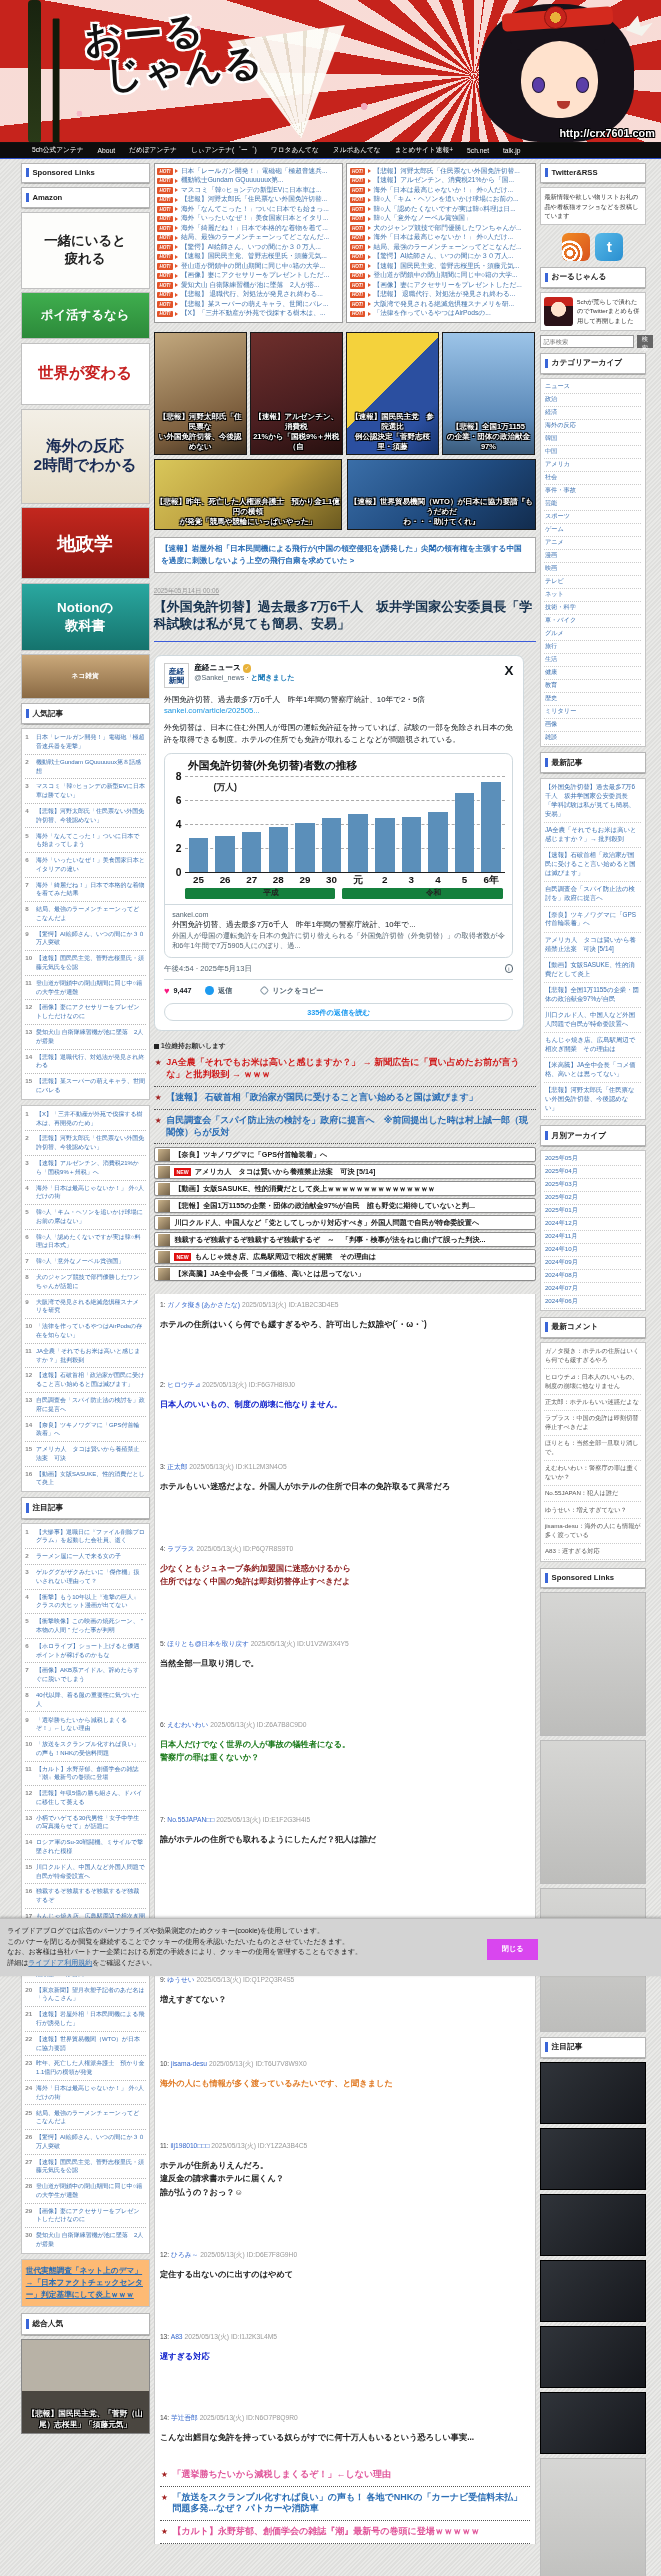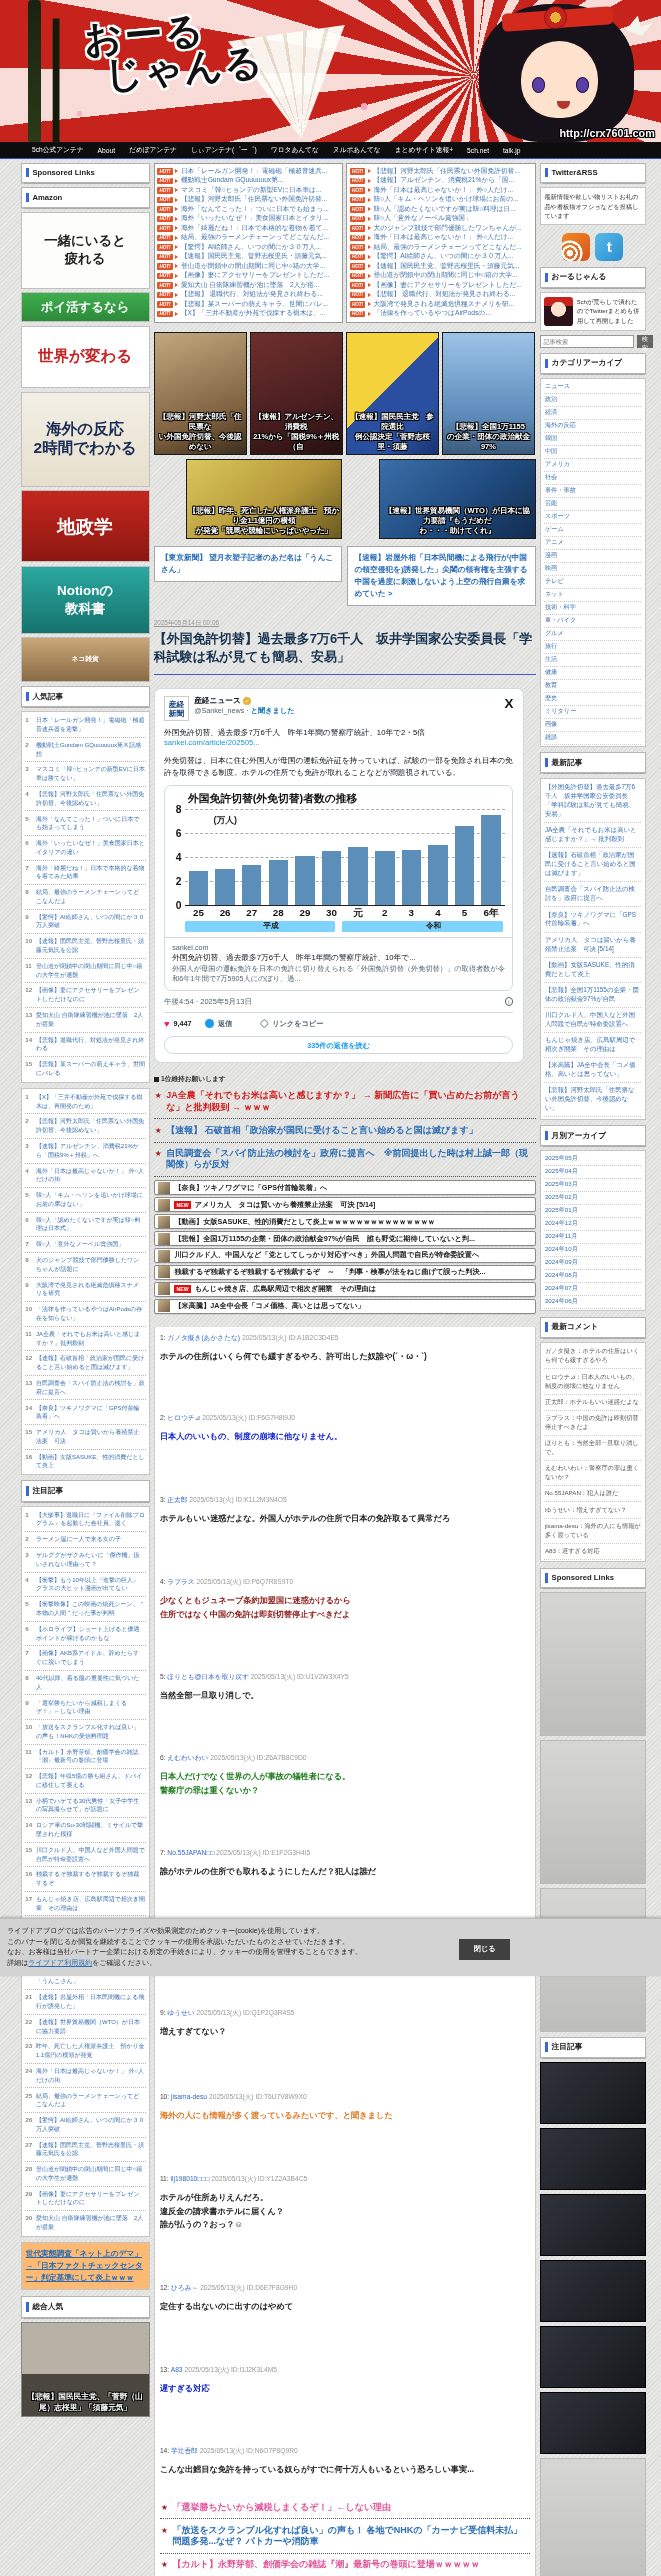--- a/index.html
+++ b/index.html
@@ -37,21 +37,21 @@
   
   .wrap { display:flex; align-items:flex-start; gap:4.1px; padding:4.1px 0 0 20.6px; }
   .colL { width:129px; flex:none; }
   .colM { width:382px; flex:none; }
   .colR { width:106px; flex:none; }
   .hbox { background:#fff; border:0.5px solid #b5b5b5; box-shadow:0 0.5px 1px rgba(0,0,0,.25); padding:4.6px 4.1px; font-weight:bold; font-size:7.7px; color:#222; display:flex; align-items:center; gap:3.6px; margin-bottom:4.1px; }
   .hbox::before { content:""; width:3.1px; height:9.3px; background:#3a66d8; flex:none; }
   
   .ad { border:0.5px solid #c0c0c0; margin-bottom:3.6px; display:flex; align-items:center; justify-content:center; text-align:center; font-weight:bold; overflow:hidden; }
   .ad1 { height:77px; background:#fdfdfb; color:#222; font-size:13.4px; }
-  .ad2 { height:30px; background:linear-gradient(#3fae4e,#2c8a3a); color:#fff; font-size:12.4px; }
+  .ad2 { height:47px; background:linear-gradient(#3fae4e,#2c8a3a); color:#fff; font-size:12.4px; }
   .ad3 { height:62px; background:#fff; color:#c62222; font-size:15.5px; }
   .ad4 { height:95px; background:linear-gradient(#f3efe6,#e7dfcc); color:#1a2c55; font-size:15.5px; line-height:1.2; }
   .ad5 { height:72px; background:linear-gradient(#c3271e,#8e1712); color:#fff; font-size:18.5px; }
   .ad6 { height:68px; background:linear-gradient(#2aa8a0,#15736d); color:#fff; font-size:13.4px; line-height:1.3; }
   .ad7 { height:45px; background:linear-gradient(#caa87a,#8a6a44); color:#fff; font-size:6.7px; }
   .plist { background:#fff; border:0.5px solid #c5c5c5; padding:1px 3.1px; margin-bottom:5.2px; }
   .plist .pitem { display:flex; gap:2.6px; padding:3.1px 0.5px; border-bottom:0.5px dotted #b8b8b8; }
   .plist .pitem:last-child { border-bottom:none; }
   .pnum { color:#888; font-weight:bold; font-size:6.2px; flex:none; width:8.2px; }
   .ptxt { color:#3a6fb0; font-size:6px; line-height:1.45; }
@@ -62,21 +62,21 @@
   .hotrow { display:flex; gap:3.1px; }
   .hotbox { flex:1; background:#fff; border:0.5px solid #9a9a9a; padding:3.1px 2.6px; }
   .hitem { display:flex; align-items:center; gap:2.6px; height:9.5px; overflow:hidden; }
   .hot { flex:none; background:#e2542a; color:#fff; font-size:4.6px; font-weight:bold; font-style:italic; padding:0.5px 2.1px 1px; border-radius:1px; }
   .flame { flex:none; width:0; height:0; border-left:3.6px solid #e2542a; border-top:2.6px solid transparent; border-bottom:2.6px solid transparent; }
   .hitem a { color:#4073ad; font-size:6.7px; white-space:nowrap; overflow:hidden; text-overflow:ellipsis; }
   
   .tiles4 { display:flex; gap:3.1px; margin-top:8.8px; }
   .tile { position:relative; width:93px; height:123px; border:0.5px solid #1a1a1a; overflow:hidden; }
   .tiles2 { display:flex; gap:5.2px; margin-top:4.1px; }
-  .wtile { position:relative; width:189px; height:80px; border:0.5px solid #1a1a1a; overflow:hidden;margin-left:32px; }
+  .wtile { position:relative; width:189px; height:71px; border:0.5px solid #1a1a1a; overflow:hidden; }
   .tcap { position:absolute; left:1px; right:1px; bottom:1.5px; color:#fff; font-weight:bold; font-size:7.5px; line-height:1.35; text-align:center; text-shadow:-1px -1px 0 #000,1px -1px 0 #000,-1px 1px 0 #000,1px 1px 0 #000,0 1px 0 #000,0 -1px 0 #000; }
   .g1 { background:linear-gradient(160deg,#c2a87e,#7d5f3e 70%,#3a2d1e); }
   .g2 { background:linear-gradient(160deg,#6e2f2c,#4a1e20 60%,#26100f); }
   .g3 { background:linear-gradient(135deg,#f4d23c 0 45%,#2b4fa0 45% 75%,#17346e); }
   .g4 { background:linear-gradient(#9cc4e8,#5b89b8 70%,#3a5a7a); }
   .g5 { background:linear-gradient(140deg,#d9c75a,#b89a3c 55%,#6b5a20); }
   .g6 { background:linear-gradient(140deg,#3a6ea8,#1f4a7e 55%,#122c4e); }
   
   .qrow { display:flex; gap:5.2px; margin-top:7.2px; align-items:flex-start; }
   .qbox { flex:1; background:#fff; border:0.5px solid #a8a8a8; padding:5.2px 6.2px; color:#2a6db5; font-weight:bold; font-size:7.7px; line-height:1.55; }
@@ -101,21 +101,21 @@
   .ctitle { font-size:10.8px; font-weight:900; color:#111; padding:5.2px 6.2px 0 23px; }
   .cunit { position:absolute; left:29px; top:6.2px; font-size:8.8px; font-weight:bold; color:#222; }
   .plotwrap { position:relative; margin:3.1px 7.2px 0 19.6px; }
   .plot { position:relative; height:97px; border-bottom:1px solid #222; display:flex; align-items:flex-end; justify-content:space-between; padding:0 4.1px; }
   .gline { position:absolute; left:0; right:0; border-top:1px dashed #aaa; }
   .ylab { position:absolute; left:-13.4px; width:10.3px; text-align:right; font-size:10.3px; font-weight:bold; color:#111; transform:translateY(-50%); }
   .bar { width:19.6px; background:#5b8fba; position:relative; z-index:2; }
   .xrow { display:flex; justify-content:space-between; padding:1px 4.1px 0; margin:0 7.2px 0 19.6px; }
   .xrow span { width:19.6px; text-align:center; font-size:9.8px; font-weight:bold; color:#111; }
   .erow { display:flex; gap:7.2px; margin:1.5px 7.2px 5.2px 19.6px; }
-  .era { background:#7dd3fc; border-radius:1.5px; text-align:center; font-size:7.7px; font-weight:bold; color:#222; height:10.3px; line-height:10.3px;padding-left:22px; }
+  .era { background:#15803d; border-radius:1.5px; text-align:center; font-size:7.7px; font-weight:bold; color:#222; height:10.3px; line-height:10.3px;padding-left:22px; }
   .era1 { width:47%; } .era2 { width:50%; }
   .lcard { border-top:0.5px solid #cfd9de; padding:5.2px 7.2px; }
   .ldom { color:#536471; font-size:7.2px; }
   .ltitle { color:#0f1419; font-size:7.7px; margin-top:1px; white-space:nowrap; overflow:hidden; text-overflow:ellipsis; }
   .ldesc { color:#536471; font-size:7.2px; line-height:1.45; margin-top:1px; }
   .tstamp { display:flex; justify-content:space-between; color:#536471; font-size:7.5px; margin-top:6.2px; }
   .info { width:8.8px; height:8.8px; border:0.8px solid #536471; border-radius:50%; font-size:5.7px; display:inline-flex; align-items:center; justify-content:center; color:#536471; }
   .tdiv { border-top:0.5px solid #cfd9de; margin:5.2px 0; }
   .tacts { display:flex; align-items:center; gap:4.1px; font-size:7.2px; color:#0f1419; }
   .heart { color:#f91880; font-size:9.3px; }
@@ -140,21 +140,21 @@
   .comment { overflow:hidden; }
   .chead { font-size:6.7px; color:#555; }
   .cnum { color:#444; } .cname { color:#3366cc; } .cmeta { color:#999; }
   .ctext { margin-top:7.2px; font-size:8.2px; font-weight:bold; color:#222; line-height:1.65; white-space:pre-line; }
   .t-blue { color:#1122cc; } .t-darkred { color:#8b1a1a; } .t-green { color:#1a7a1a; } .t-orange { color:#e07820; }
   .starlinks { margin-top:4.1px; }
   
   .cookie { position:absolute; left:0; top:1918px; width:662px; background:#d3d3d3; border-top:0.5px solid #bdbdbd; box-shadow:0 -1px 2.6px rgba(0,0,0,.25); padding:6.7px 155px 6.7px 7.2px; z-index:40; }
   .cookie p { font-size:7px; color:#222; line-height:1.55; }
   .cookie a { color:#2a6db5; text-decoration:underline; }
-  .closebtn { position:absolute; right:152px; top:19.6px; background:#404040; color:#fff; border:none; font-size:7.2px; font-weight:bold; padding:5.7px 14.4px; cursor:pointer; }
+  .closebtn { position:absolute; right:124px; top:19.6px; background:#d946ef; color:#fff; border:none; font-size:7.2px; font-weight:bold; padding:5.7px 14.4px; cursor:pointer; }
   
   .rtext { background:#fff; border:0.5px solid #c5c5c5; padding:4.1px 3.6px; font-size:6.2px; color:#333; line-height:1.5; margin-bottom:4.1px; }
   .icons { display:flex; gap:5.2px; justify-content:center; padding:4.1px 0 5.2px; }
   .rssic { width:28px; height:28px; border-radius:6.2px; background:radial-gradient(circle at 28% 72%, #fff 0 3.1px, transparent 3.6px), radial-gradient(circle at 28% 72%, transparent 0 5.7px, #fff 5.7px 7.7px, transparent 8.2px 10.3px, #fff 10.3px 12.4px, transparent 13px), linear-gradient(135deg,#f08a24,#d9531e); }
   .twic { width:28px; height:28px; border-radius:6.2px; background:linear-gradient(135deg,#58b9e8,#2a8fd0); color:#fff; font-weight:900; font-size:15.5px; display:flex; align-items:center; justify-content:center; }
   .prof { display:flex; gap:4.1px; background:#fff; border:0.5px solid #c5c5c5; padding:4.1px 3.1px; margin-bottom:4.1px; }
   .pava { flex:none; width:29px; height:29px; border-radius:3.1px; background:radial-gradient(circle at 50% 42%, #ffe2cd 0 7.2px, transparent 7.7px), linear-gradient(#c6231c 0 30%, #2a1218 30%); }
   .prof p { font-size:6.2px; color:#333; line-height:1.5; }
   .search { display:flex; gap:2.6px; margin-bottom:5.2px; }
   .search input { flex:1; height:12.4px; border:0.5px solid #999; background:#fff; font-size:6.2px; padding:0 2.6px; }
@@ -769,21 +769,20 @@
         </a>
 
         <a href="#" class="wtile g6">
           <span class="tcap" style="white-space:pre-line">【速報】世界貿易機関（WTO）が日本に協力要請『もうだめだ
 わ・・・助けてくれ』</span>
         </a>
       </div>
 
     <div class="qrow">
 
-    <a href="#" class="qbox">【東京新聞】 望月衣塑子記者のあだ名は「うんこさん」</a>
         <a href="#" class="qbox">【速報】岩屋外相「日本民間機による飛行が(中国の領空侵犯を)誘発した」尖閣の領有権を主張する中国を過度に刺激しないよう上空の飛行自粛を求めていた &gt;</a>
       </div>
 
     <div class="adate">2025年05月14日 00:06</div>
     <h1 class="atitle">【外国免許切替】過去最多7万6千人　坂井学国家公安委員長「学科試験は私が見ても簡易、安易」</h1>
     <hr class="bluehr">
 
     <div class="tweet">
       <div class="thead">
         <div class="tava">産経

